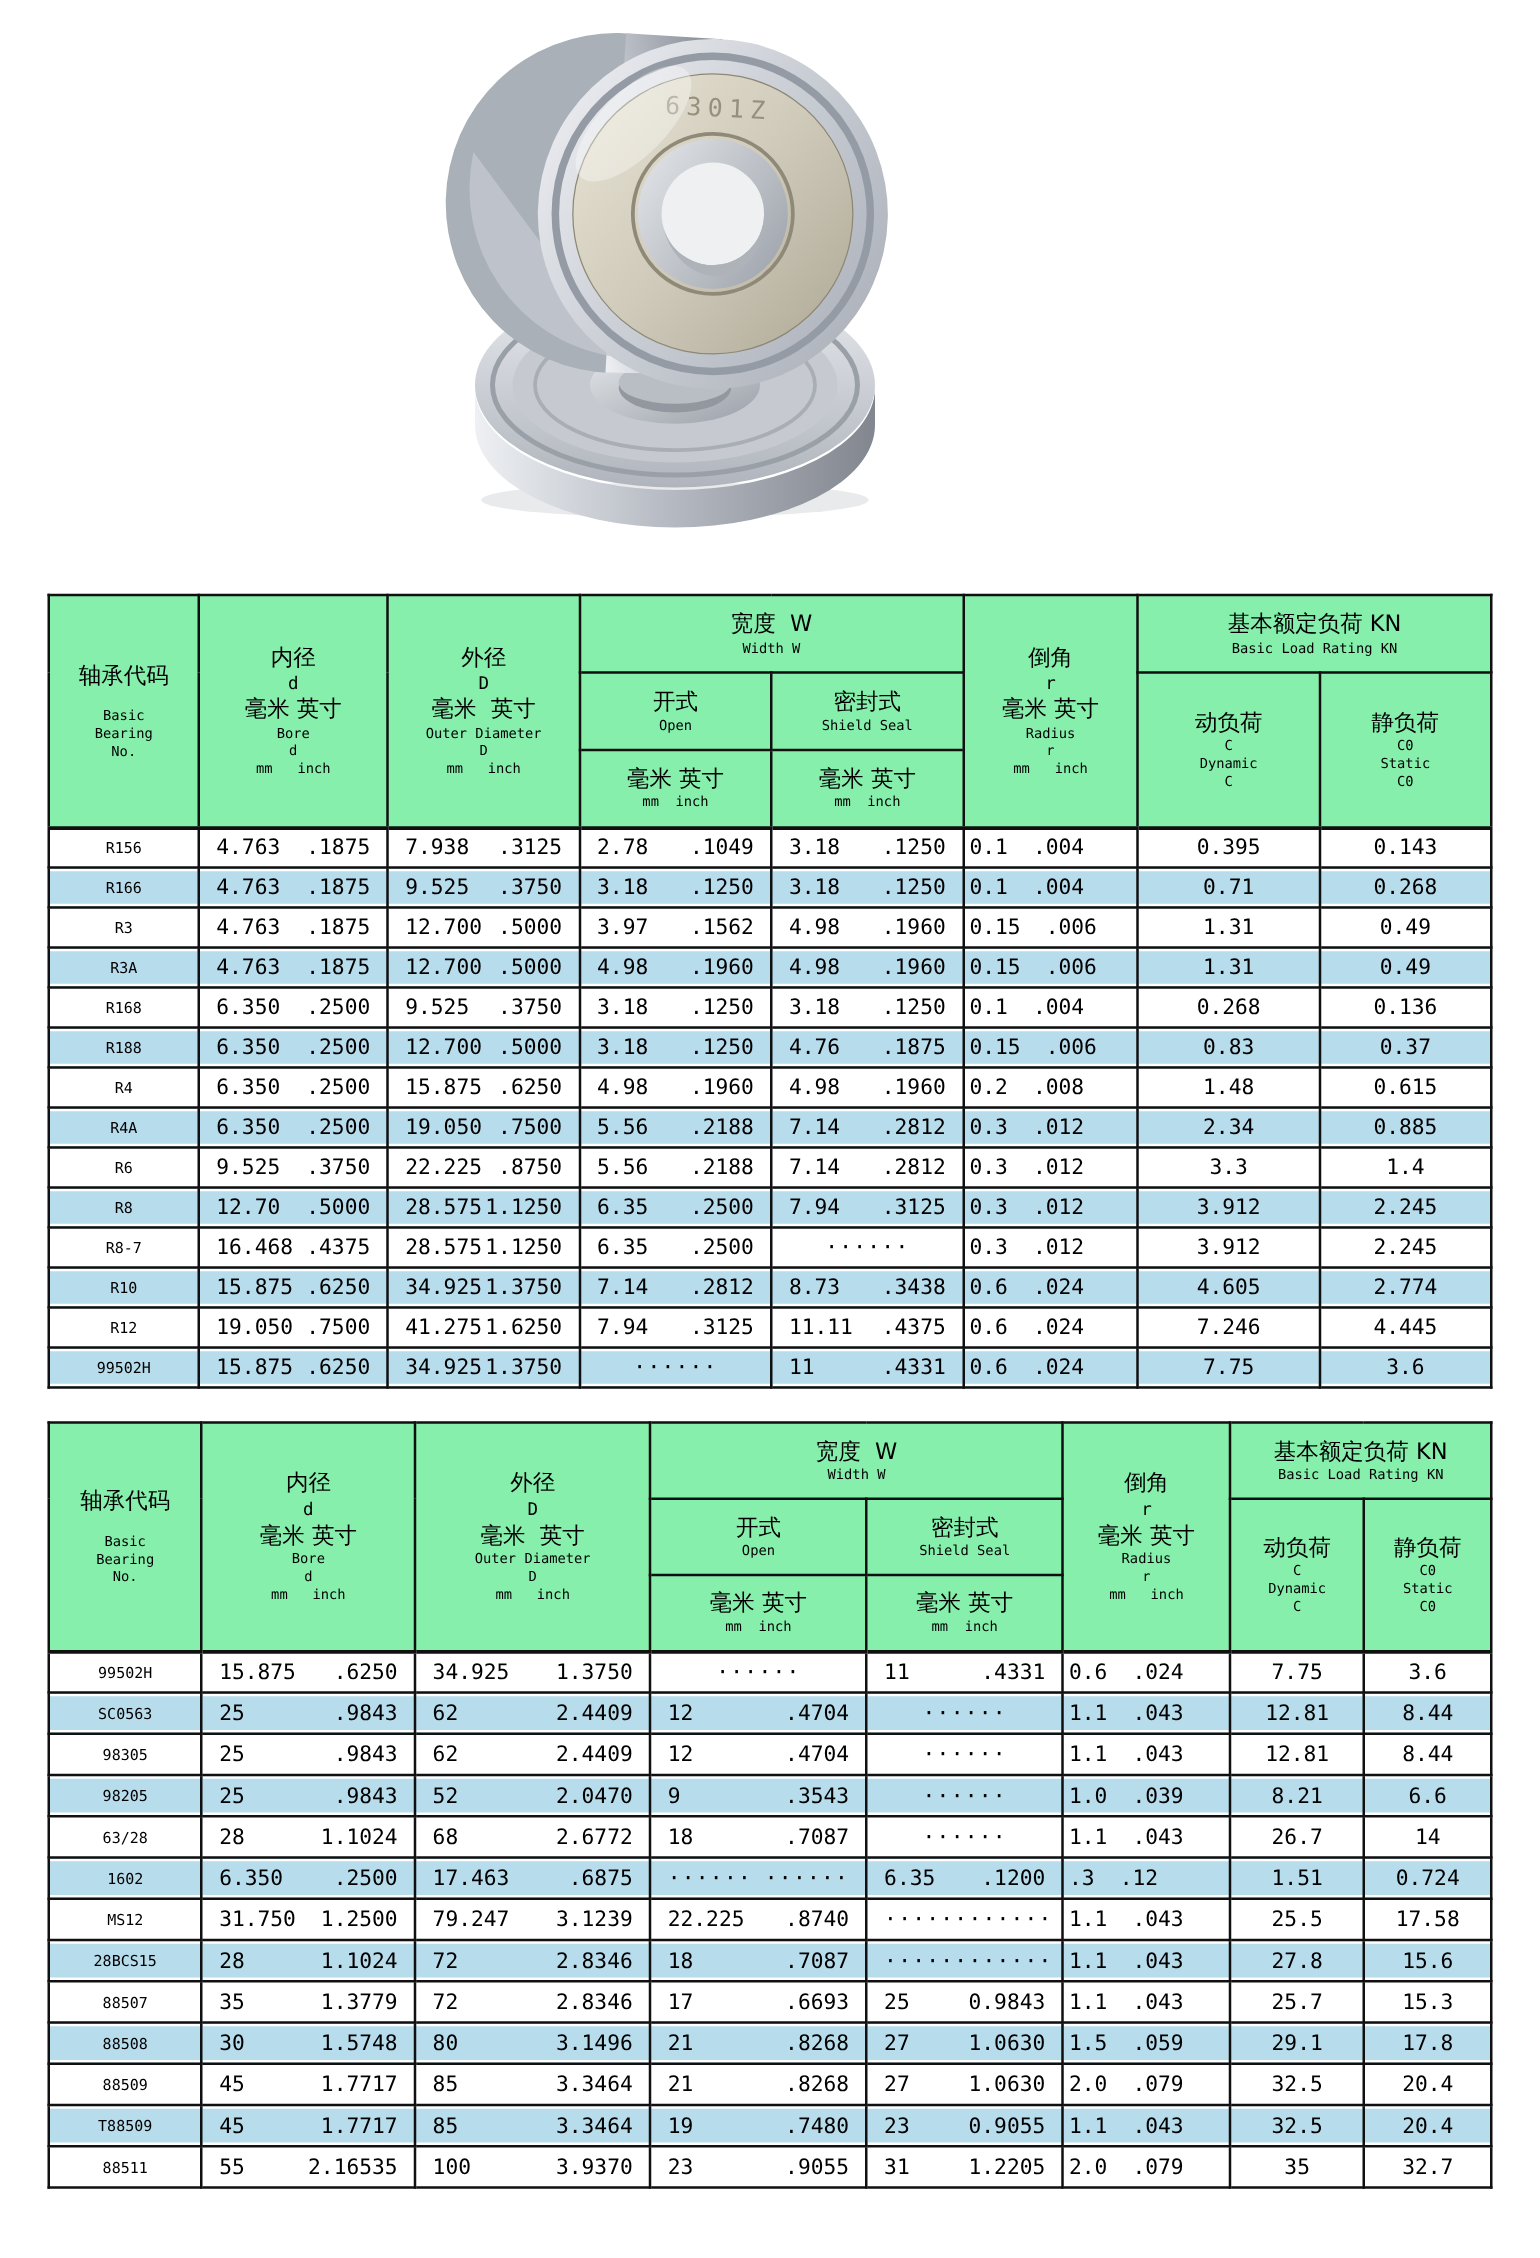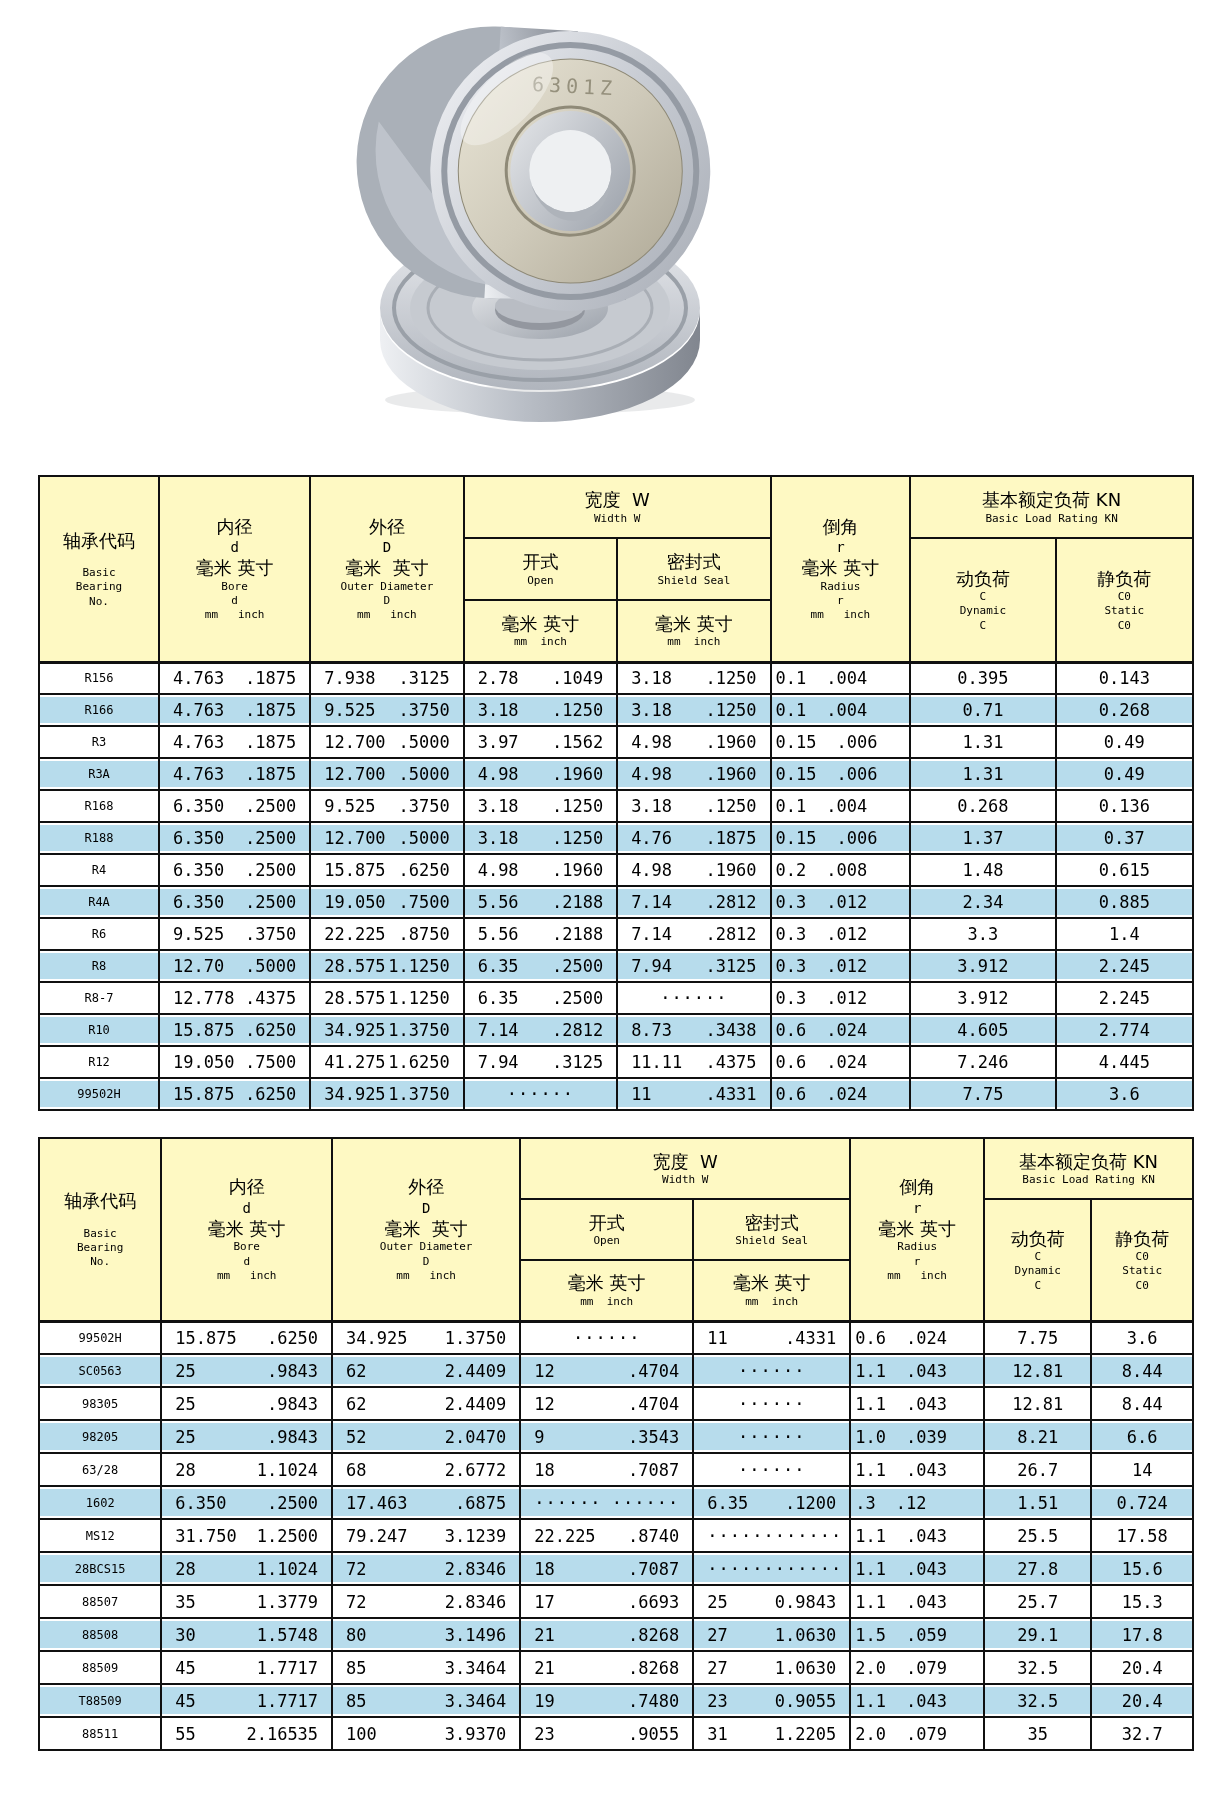--- a/index.html
+++ b/index.html
@@ -4,21 +4,21 @@
 <style>
   html,body{margin:0;padding:0;background:#ffffff;}
   .page{position:relative;width:1232px;height:1806px;background:#fff;overflow:hidden;
         font-family:"DejaVu Sans Mono","Liberation Mono",monospace;color:#000;}
   .photo-wrap{position:absolute;left:330px;top:0;width:440px;height:430px;}
   .tbl-wrap{position:absolute;left:38px;width:1156px;}
   .t1-pos{top:475px;}
   .t2-pos{top:1137px;}
   table.spec{border-collapse:collapse;width:1156px;table-layout:fixed;}
   table.spec th,table.spec td{border:2px solid #101010;padding:0;vertical-align:middle;}
-  table.spec thead th{background:#fef9c3;font-weight:normal;}
+  table.spec thead th{background:#86efac;font-weight:normal;}
   .t1 tbody tr{height:32px;}
   .t2 tbody tr{height:33px;}
   .t1 thead tr.band{height:62px;}
   .t2 thead tr.band{height:61px;}
   tbody tr.alt td{background:#b7dcec;box-shadow:inset 0 2px 0 #ffffff,inset 0 -2px 0 #ffffff;}
   tbody tr td{background:#ffffff;font-size:17px;}
   tbody tr:first-child td{border-top:3px solid #101010;}
   
   .stack{display:flex;flex-direction:column;align-items:center;justify-content:center;line-height:1.3;}
   .zh{font-size:18px;font-family:"DejaVu Sans","Liberation Sans",sans-serif;white-space:pre;}
@@ -404,21 +404,21 @@
                 <span>4.76</span>
                 <span>.1875</span>
               </div>
             </td>
             <td>
               <div class="pairbox center">
                 <span>0.15</span>
                 <span>.006</span>
               </div>
             </td>
-            <td class="sc">1.37</td>
+            <td class="sc">0.83</td>
             <td class="sc">0.37</td>
           </tr>
           <tr>
             <td class="code">R4</td>
             <td>
               <div class="pairbox">
                 <span>6.350</span>
                 <span>.2500</span>
               </div>
             </td>
@@ -551,21 +551,21 @@
                 <span>.012</span>
               </div>
             </td>
             <td class="sc">3.912</td>
             <td class="sc">2.245</td>
           </tr>
           <tr>
             <td class="code">R8-7</td>
             <td>
               <div class="pairbox">
-                <span>12.778</span>
+                <span>16.468</span>
                 <span>.4375</span>
               </div>
             </td>
             <td>
               <div class="pairbox">
                 <span>28.575</span>
                 <span>1.1250</span>
               </div>
             </td>
             <td>

